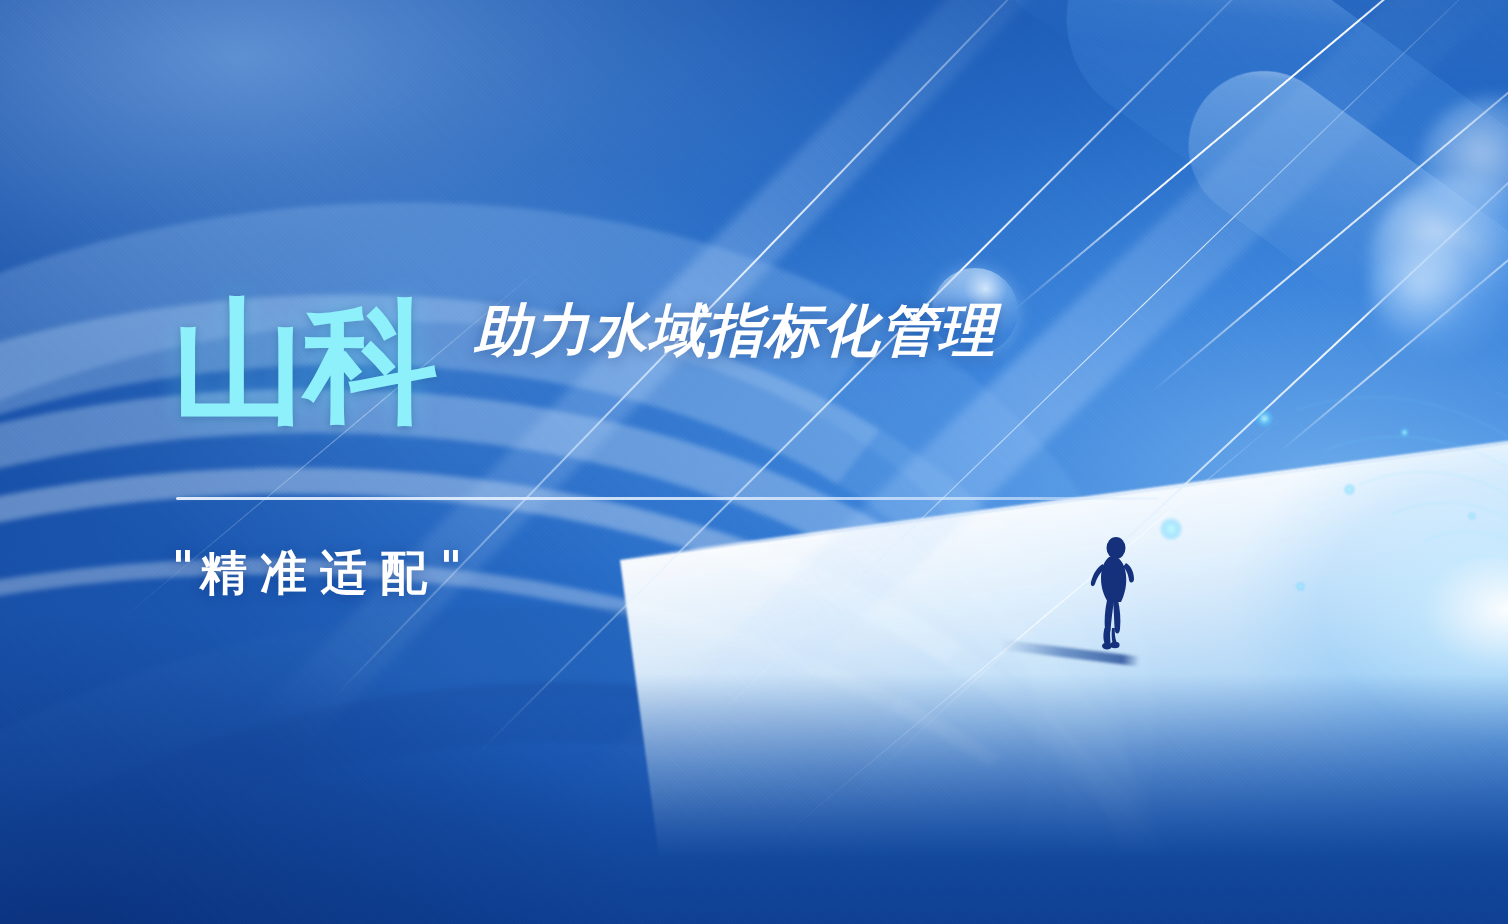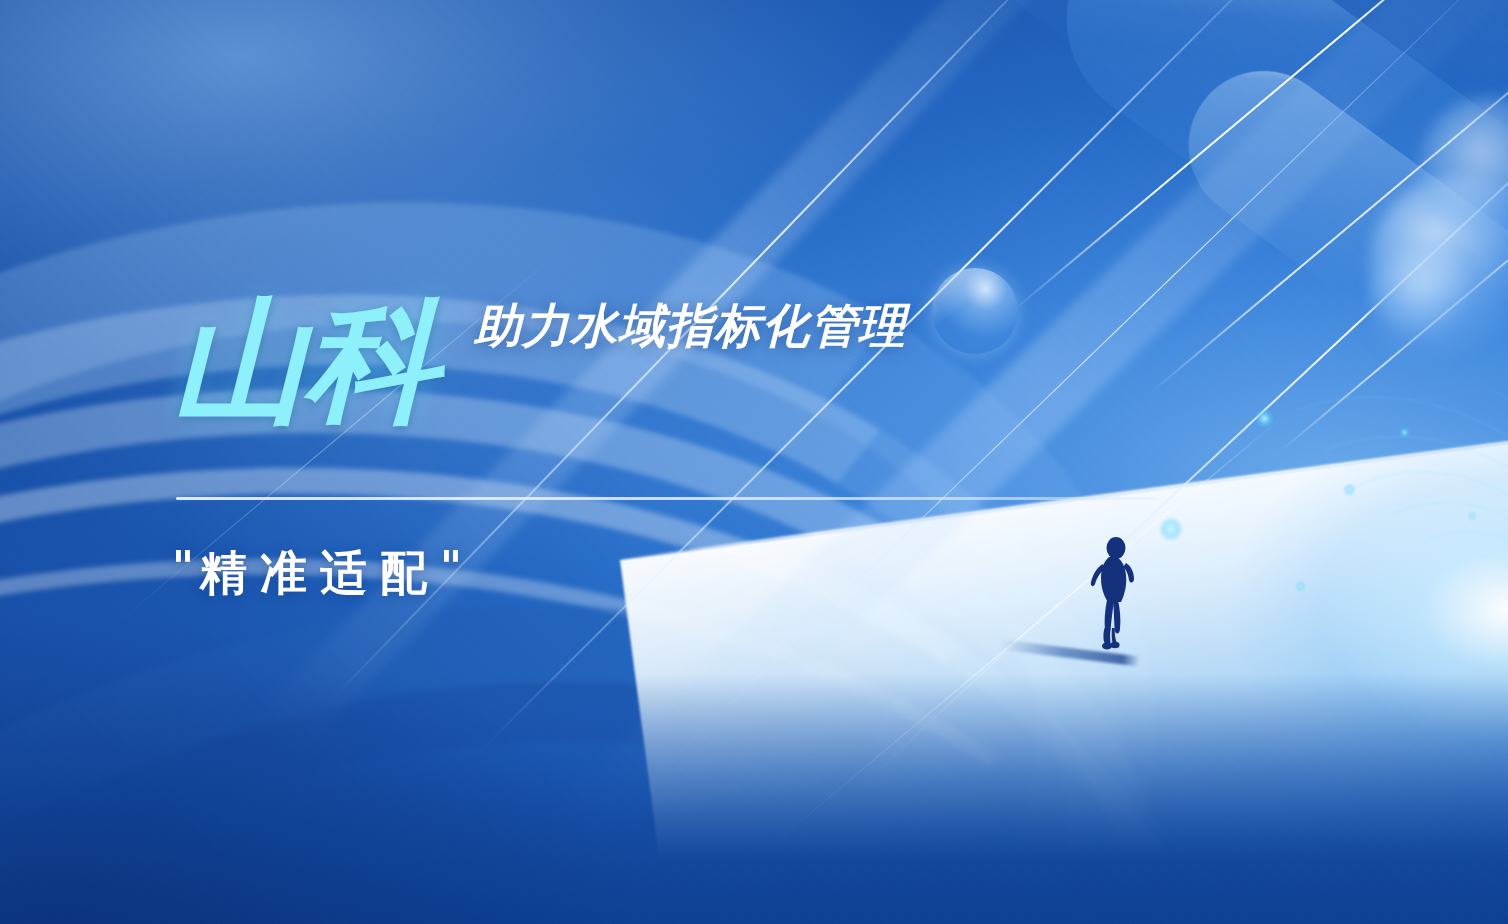--- a/index.html
+++ b/index.html
@@ -189,21 +189,20 @@
   .logo-row{
     position:absolute;
     left:172px;top:296px;
     display:flex;
     align-items:flex-start;
   }
   .brand{
     font-size:134px;
     line-height:.98;
     font-weight:700;
-    font-style:italic;
     letter-spacing:-2px;
     color:#8DF0FB;
     text-shadow:0 0 26px rgba(110,230,255,.42), 0 2px 10px rgba(5,40,110,.35);
     white-space:nowrap;
   }
   .right-col{
     margin-left:38px;
     padding-top:6px;
     display:flex;
     flex-direction:column;
@@ -211,21 +210,21 @@
   .pinyin{
     font-size:25px;
     font-weight:300;
     letter-spacing:4.5px;
     color:#F2F7FF;
     white-space:nowrap;
     margin-bottom:6px;
     text-shadow:0 1px 6px rgba(5,35,100,.45);
   }
   .headline{
-    font-size:47px;
+    font-size:57px;
     line-height:1;
     font-weight:700;
     font-style:italic;
     letter-spacing:1px;
     color:#ffffff;
     white-space:nowrap;
     text-shadow:0 2px 14px rgba(6,38,105,.40);
   }
 
   .divider{

